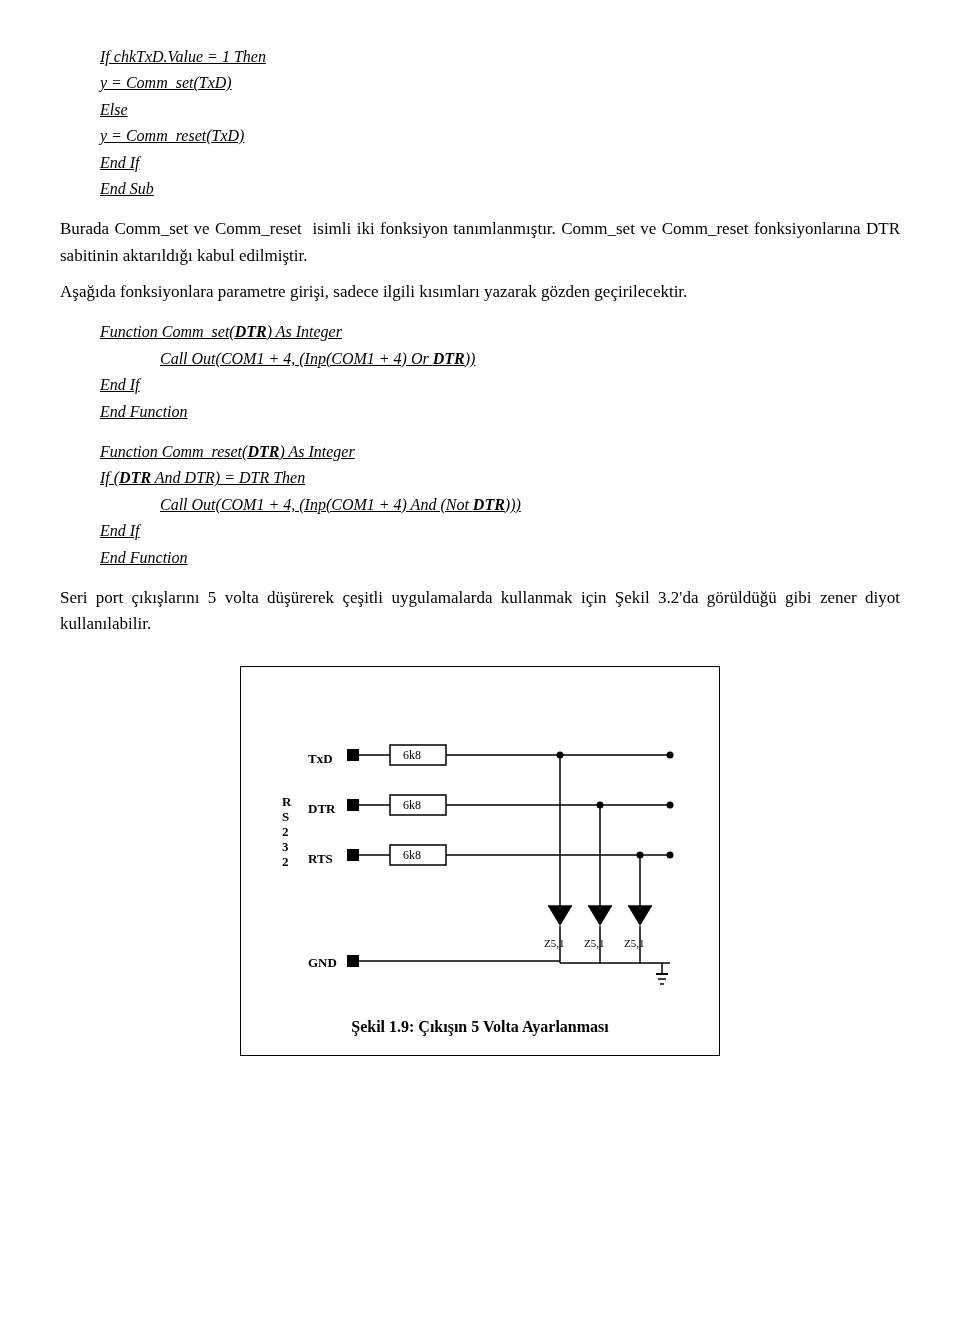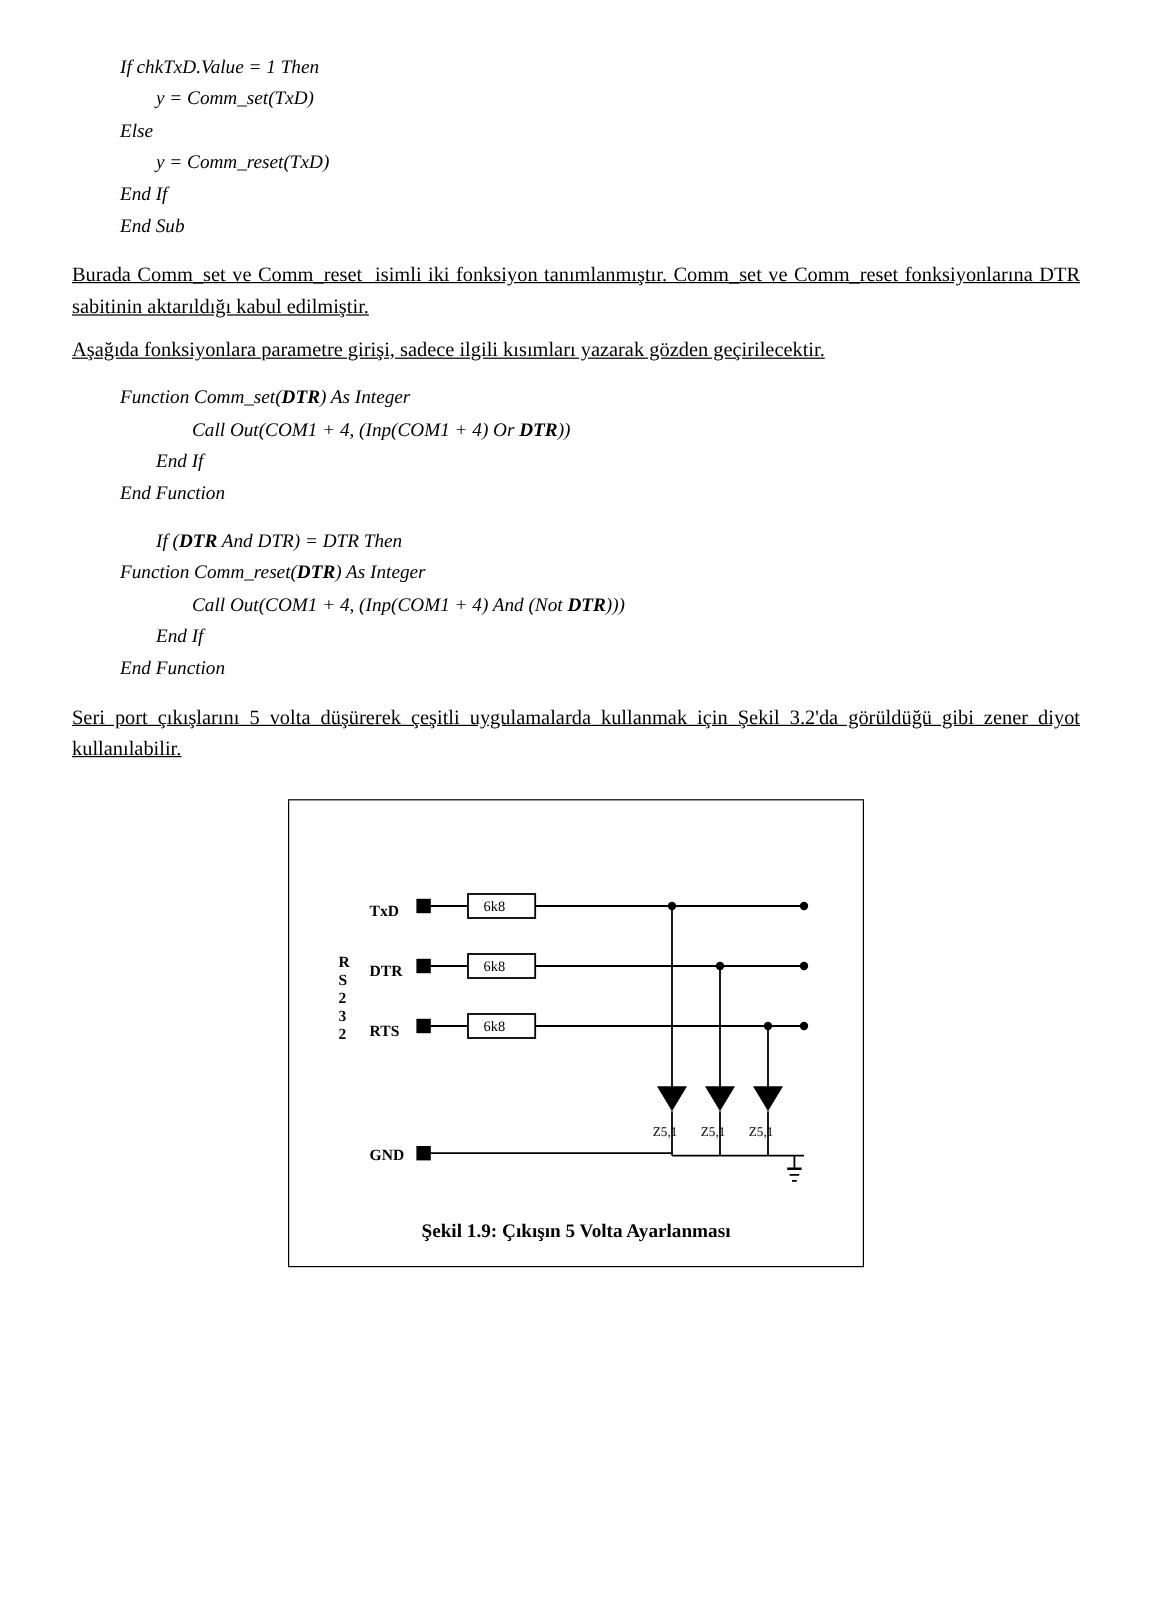--- a/index.html
+++ b/index.html
@@ -12,32 +12,32 @@
       min-height: 1342px;
       padding: 30px 60px 40px 60px;
       line-height: 1.55;
     }
     .page-content {
       width: 100%;
     }
     p {
       margin-bottom: 10px;
       text-align: justify;
-      text-decoration: underline;
     }
     .code-block {
       font-family: 'Times New Roman', Times, serif;
       font-size: 16px;
       margin: 14px 0 14px 40px;
       line-height: 1.65;
     }
     .code-block .line {
       display: block;
+      text-decoration: underline;
     }
-    .code-block .indent1 { margin-left: 30px; }
+    .code-block .indent1 { }
     .code-block .indent2 { margin-left: 60px; }
     em { font-style: italic; }
     strong { font-weight: bold; }
     .figure-container {
       display: flex;
       flex-direction: column;
       align-items: center;
       margin: 28px auto;
       width: 480px;
       border: 1.5px solid #000;
@@ -71,22 +71,22 @@
   <p>Aşağıda fonksiyonlara parametre girişi, sadece ilgili kısımları yazarak gözden geçirilecektir.</p>
 
   <div class="code-block">
     <span class="line"><em>Function Comm_set(<strong>DTR</strong>) As Integer</em></span>
     <span class="line indent2"><em>Call Out(COM1 + 4, (Inp(COM1 + 4) Or <strong>DTR</strong>))</em></span>
     <span class="line indent1"><em>End If</em></span>
     <span class="line"><em>End Function</em></span>
   </div>
 
   <div class="code-block">
+    <span class="line"><em>Function Comm_reset(<strong>DTR</strong>) As Integer</em></span>
     <span class="line indent1"><em>If (<strong>DTR</strong> And DTR) = DTR Then</em></span>
-    <span class="line"><em>Function Comm_reset(<strong>DTR</strong>) As Integer</em></span>
     <span class="line indent2"><em>Call Out(COM1 + 4, (Inp(COM1 + 4) And (Not <strong>DTR</strong>)))</em></span>
     <span class="line indent1"><em>End If</em></span>
     <span class="line"><em>End Function</em></span>
   </div>
 
 
   <p style="margin-top:12px;">Seri port çıkışlarını 5 volta düşürerek çeşitli uygulamalarda kullanmak için Şekil 3.2'da görüldüğü gibi zener diyot kullanılabilir.</p>
 
   <div class="figure-container">
     <svg width="420" height="310">

